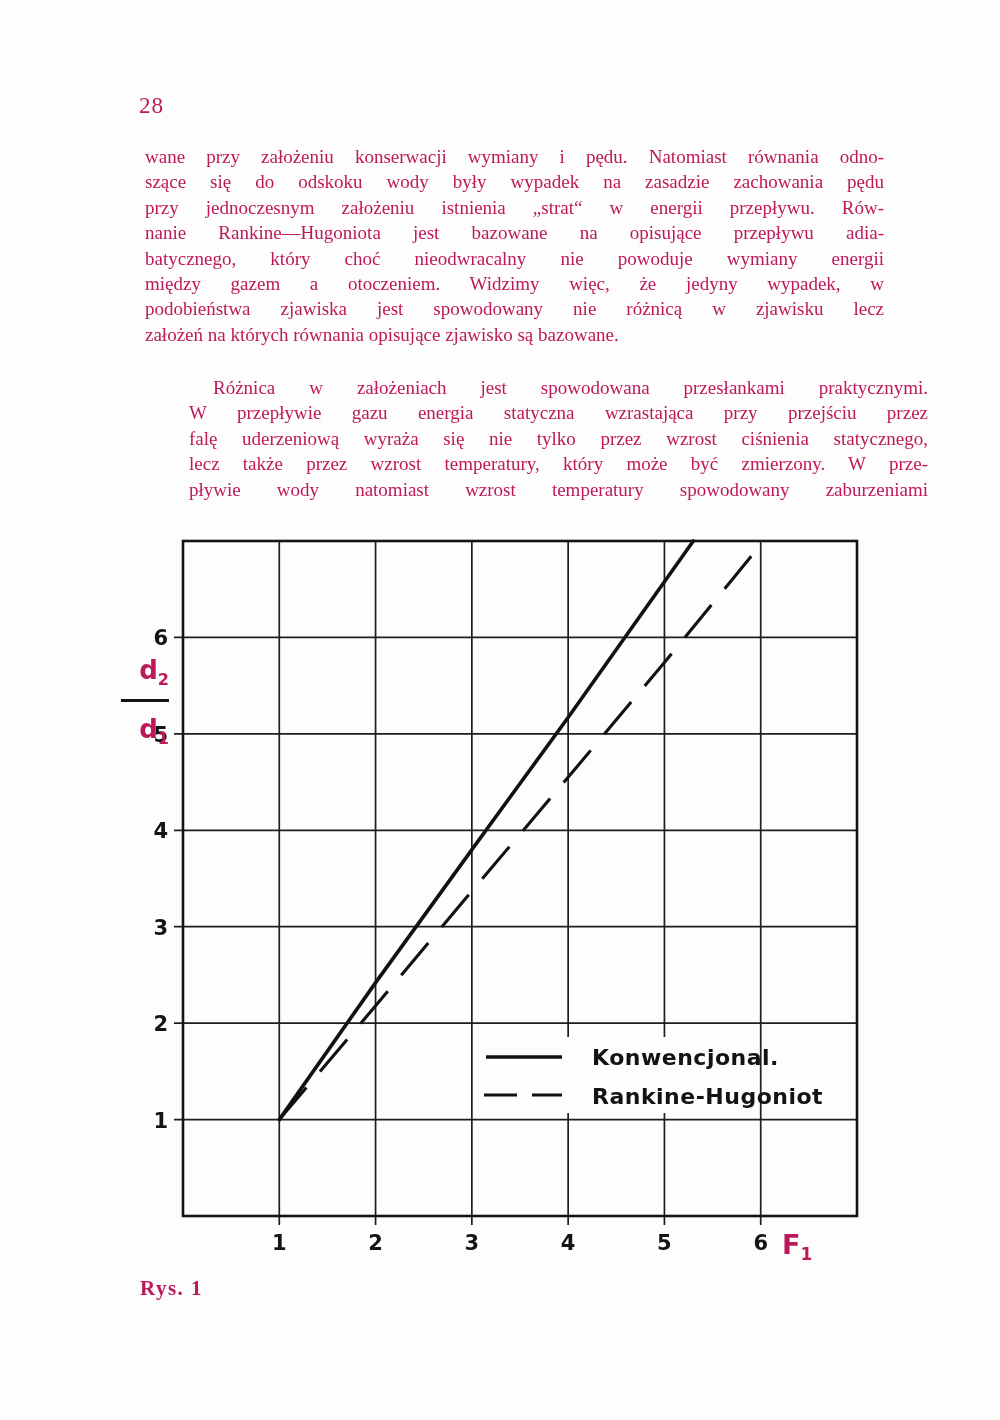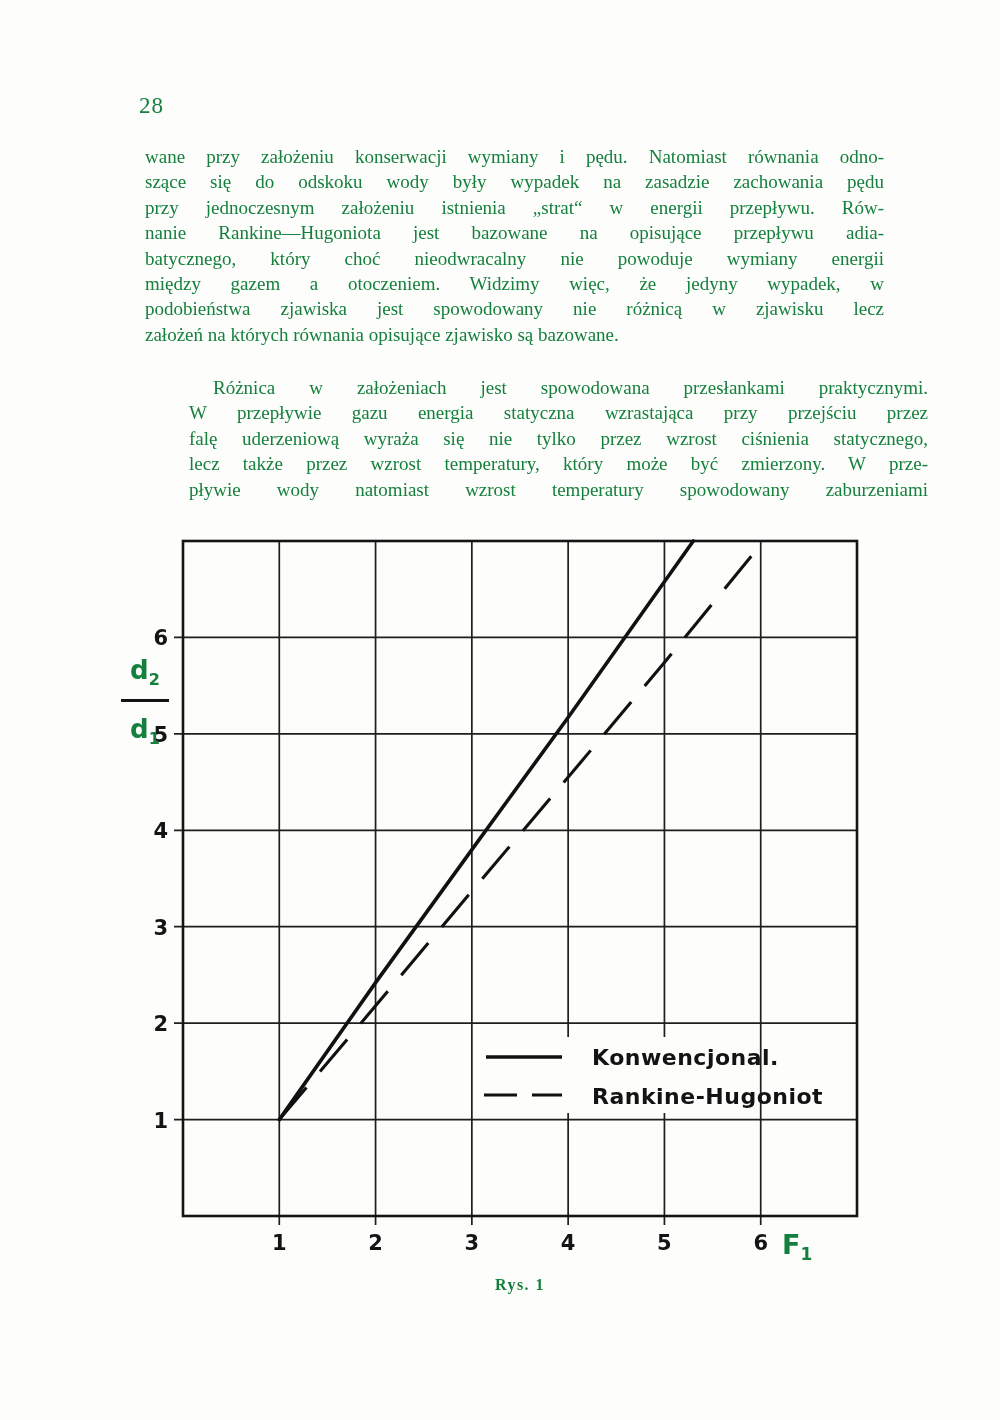--- a/index.html
+++ b/index.html
@@ -1,21 +1,21 @@
 <!DOCTYPE html>
 <html><head>
 <meta charset="utf-8">
 <style>
   html,body{margin:0;padding:0;background:#e8e8e4;}
   .page{
     position:relative;
     width:1000px;height:1420px;
     margin:0 auto;
     background:#fdfdfb;
-    color:#15803d;
+    color:#be185d;
     overflow:hidden;
     font-family:"Liberation Serif", serif;
   }
   .pagenum{
     position:absolute;left:139px;top:93px;
     font-size:23px;font-weight:400;letter-spacing:1px;
   }
   .textblock{
     position:absolute;left:145px;width:739px;
     font-size:19px;line-height:25.4px;
@@ -36,34 +36,34 @@
   .frame{stroke:#141414;stroke-width:2.6;fill:none;}
   .tick{font-family:"DejaVu Sans",sans-serif;font-size:21px;font-weight:700;fill:#141414;}
   .series-solid{fill:none;stroke:#111;stroke-width:3.6;stroke-linecap:round;}
   .series-dashed{fill:none;stroke:#111;stroke-width:3.1;stroke-dasharray:42 21;stroke-linecap:butt;}
   .legend-sample-solid{stroke:#111;stroke-width:3.6;}
   .legend-sample-dashed{stroke:#111;stroke-width:3.1;stroke-dasharray:33 15;}
   .legend-label{font-family:"DejaVu Sans",sans-serif;font-size:22px;font-weight:700;fill:#131313;letter-spacing:0.5px;}
   .legend-mask{fill:#fdfdfb;}
   .yfrac{
     position:absolute;left:121px;top:653px;width:48px;
-    text-align:center;
+    text-align:right;
     font-family:"DejaVu Sans",sans-serif;font-weight:700;font-size:26px;line-height:34px;
   }
   .yfrac .num{border-bottom:3px solid #141414;padding-bottom:2px;}
   .yfrac .den{padding-top:10px;}
   .yfrac sub{font-size:16px;}
   .xlabel{
     position:absolute;left:782px;top:1229px;
     font-family:"DejaVu Sans",sans-serif;font-weight:700;font-size:27px;
   }
   .xlabel sub{font-size:17px;}
   .caption{
     position:absolute;left:140px;top:1276px;width:760px;
-    text-align:center;font-size:16px;font-weight:700;letter-spacing:1.5px;
+    font-size:21px;font-weight:700;letter-spacing:1.5px;
   }
 </style>
 </head>
 <body>
 
 <div class="page">
 
   <div class="pagenum">28</div>
 
   <div class="textblock p1">

